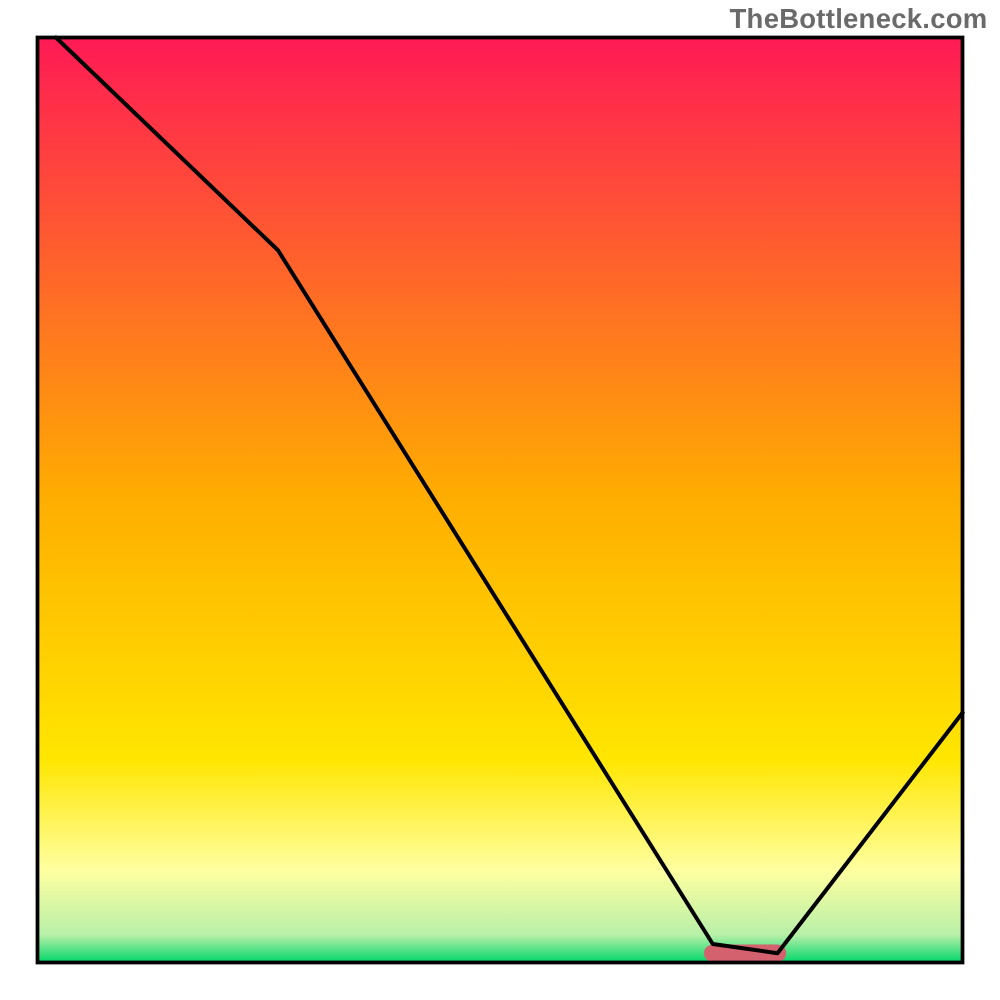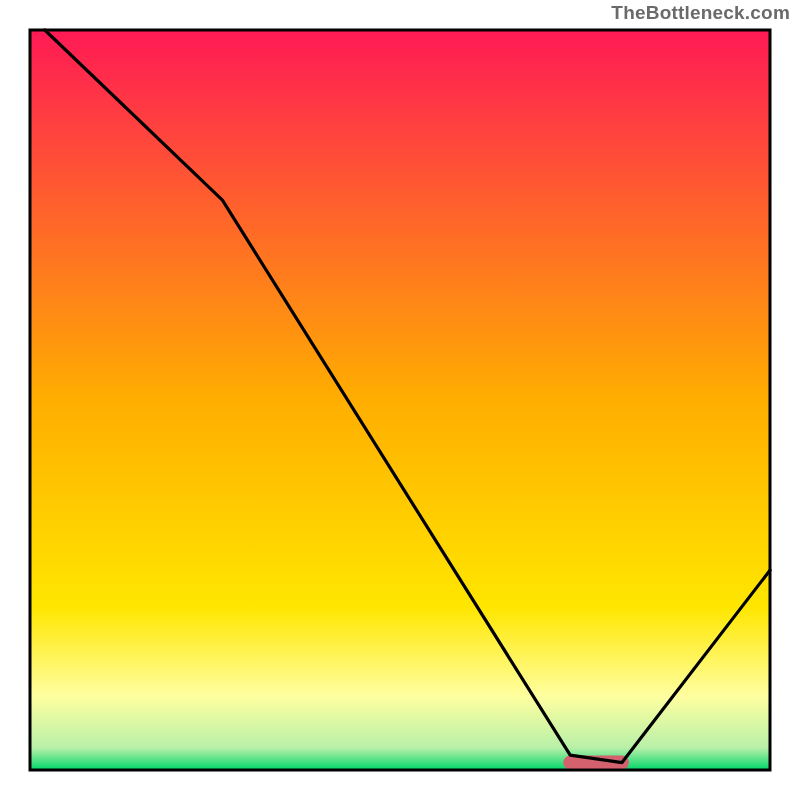--- a/index.html
+++ b/index.html
@@ -13,21 +13,21 @@
   .chart-container {
     position: relative;
     width: 800px;
     height: 800px;
   }
   .watermark {
     position: absolute;
     top: 2px;
     right: 10px;
     font-family: Arial, Helvetica, sans-serif;
-    font-size: 19px;
+    font-size: 22px;
     font-weight: bold;
     color: #6a6a6a;
     user-select: none;
     letter-spacing: 0.2px;
   }
   svg {
     position: absolute;
     top: 0;
     left: 0;
     width: 800px;

